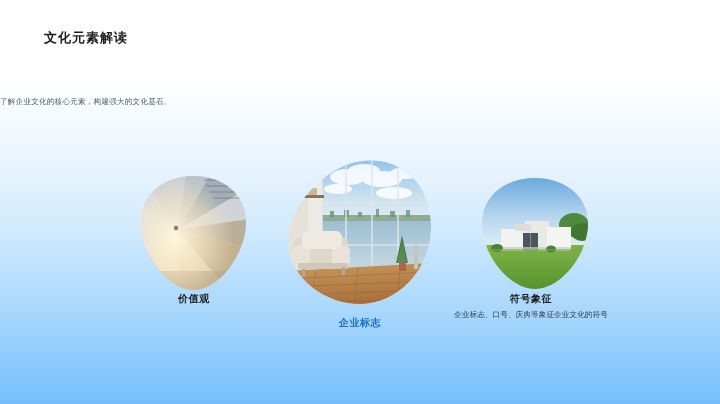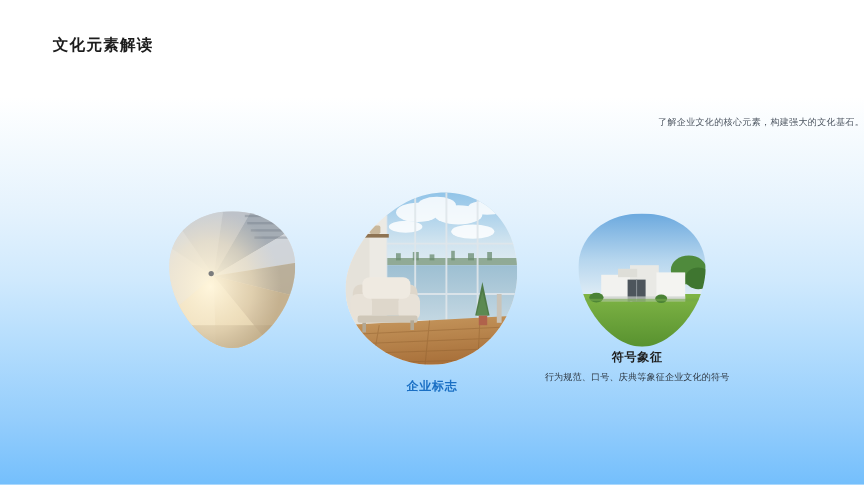--- a/index.html
+++ b/index.html
@@ -48,21 +48,21 @@
     font-size: 20px;
     font-weight: bold;
     color: #1a1a1a;
     letter-spacing: 1.5px;
   }
   #main-subtitle {
     position: absolute;
     left: 0;
     right: 0;
     top: 97px;
-    text-align: right;
+    text-align: left;
     font-size: 7.5px;
     color: #4c5560;
     letter-spacing: 0.3px;
   }
 
   
   .pick {
     position: absolute;
     overflow: hidden;
     background-repeat: no-repeat;
@@ -308,24 +308,25 @@
 
         <ellipse cx="16" cy="71" rx="6" ry="4" fill="#4a8235"></ellipse>
         <ellipse cx="70" cy="72" rx="5" ry="3.5" fill="#4a8235"></ellipse>
 
         <rect x="0" y="72" width="108" height="2" fill="#74a84a" opacity="0.6"></rect>
       </g>
     </svg>
   </div>
 
   <div id="caption-values" class="caption">
+    <span class="c-title">价值观</span>
   </div>
 
   <div id="caption-norms" class="caption">
     <span class="c-title">企业标志</span>
   </div>
 
   <div id="caption-symbols" class="caption">
     <span class="c-title">符号象征</span>
-    <span class="c-desc">行为规范、口号、庆典等象征企业文化的符号</span>
+    <span class="c-desc">企业标志、口号、庆典等象征企业文化的符号</span>
   </div>
 
 </div>
 
 </body></html>

